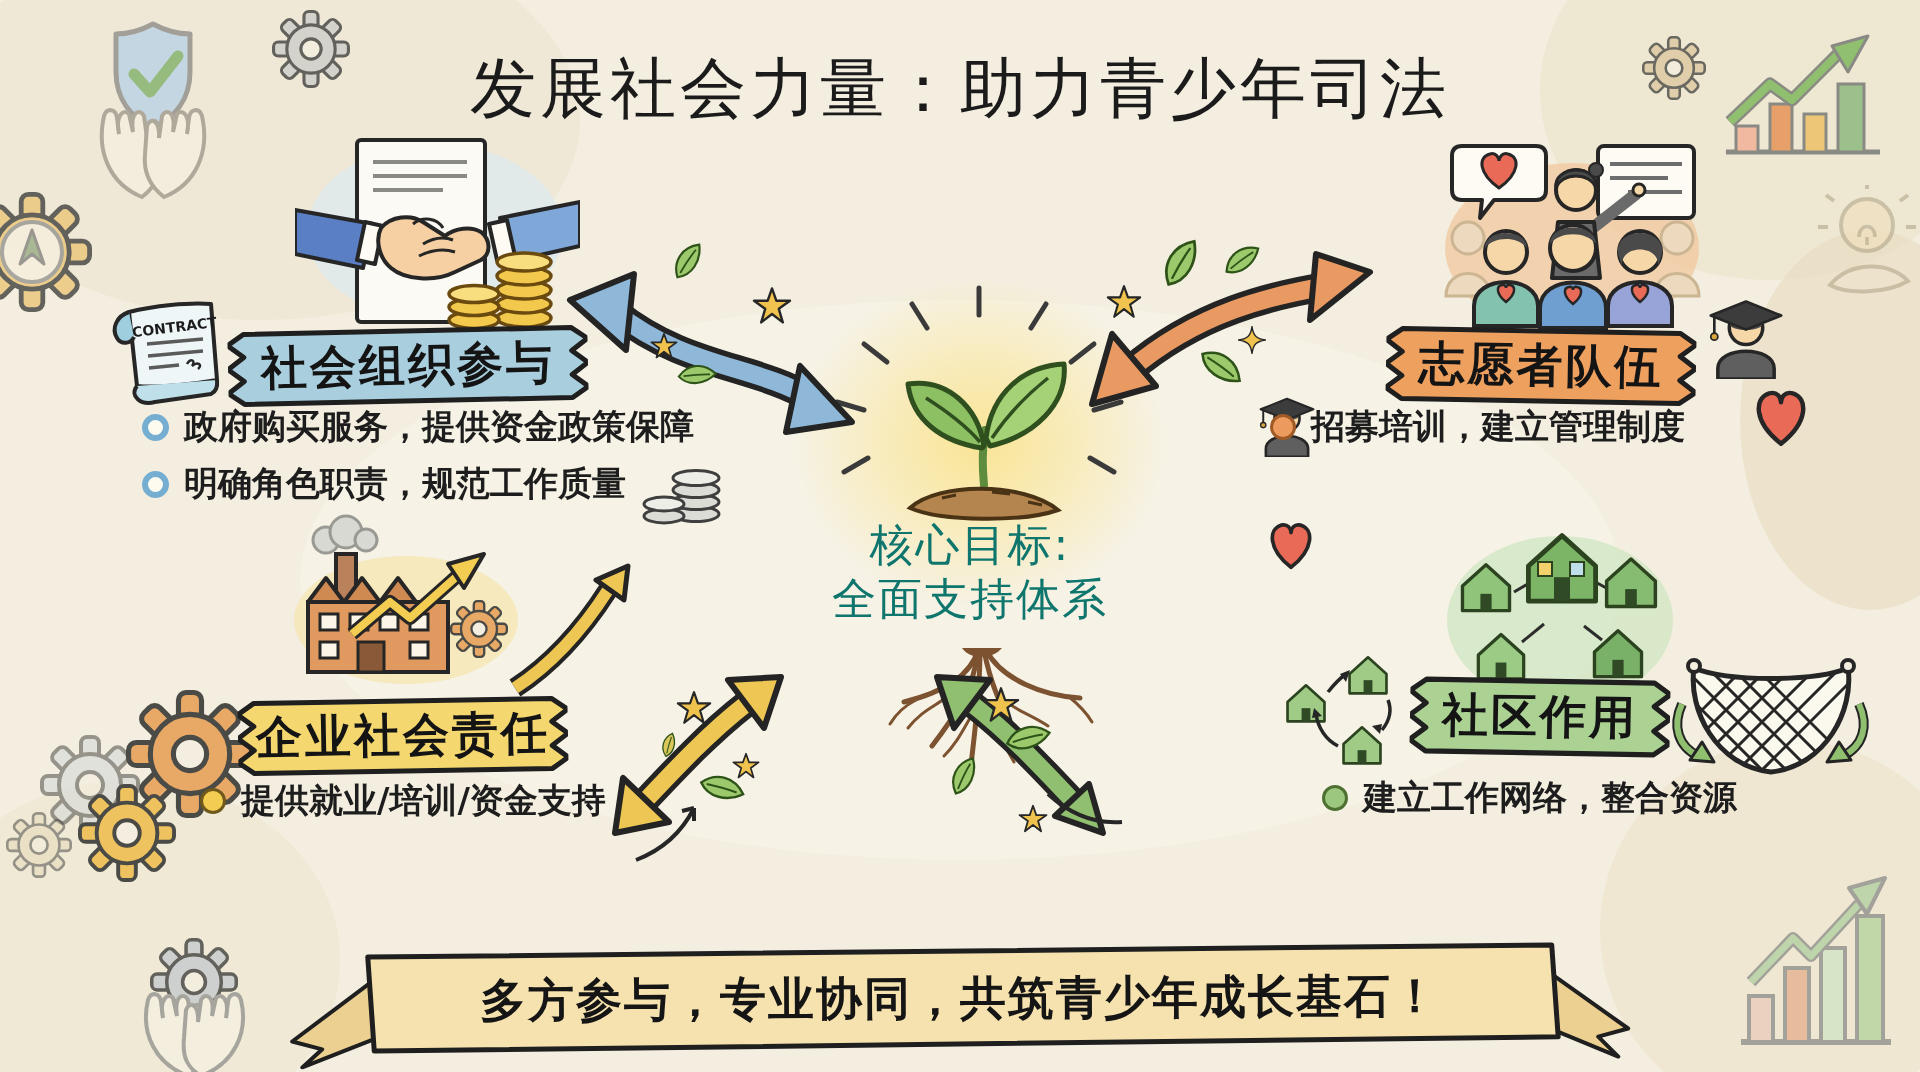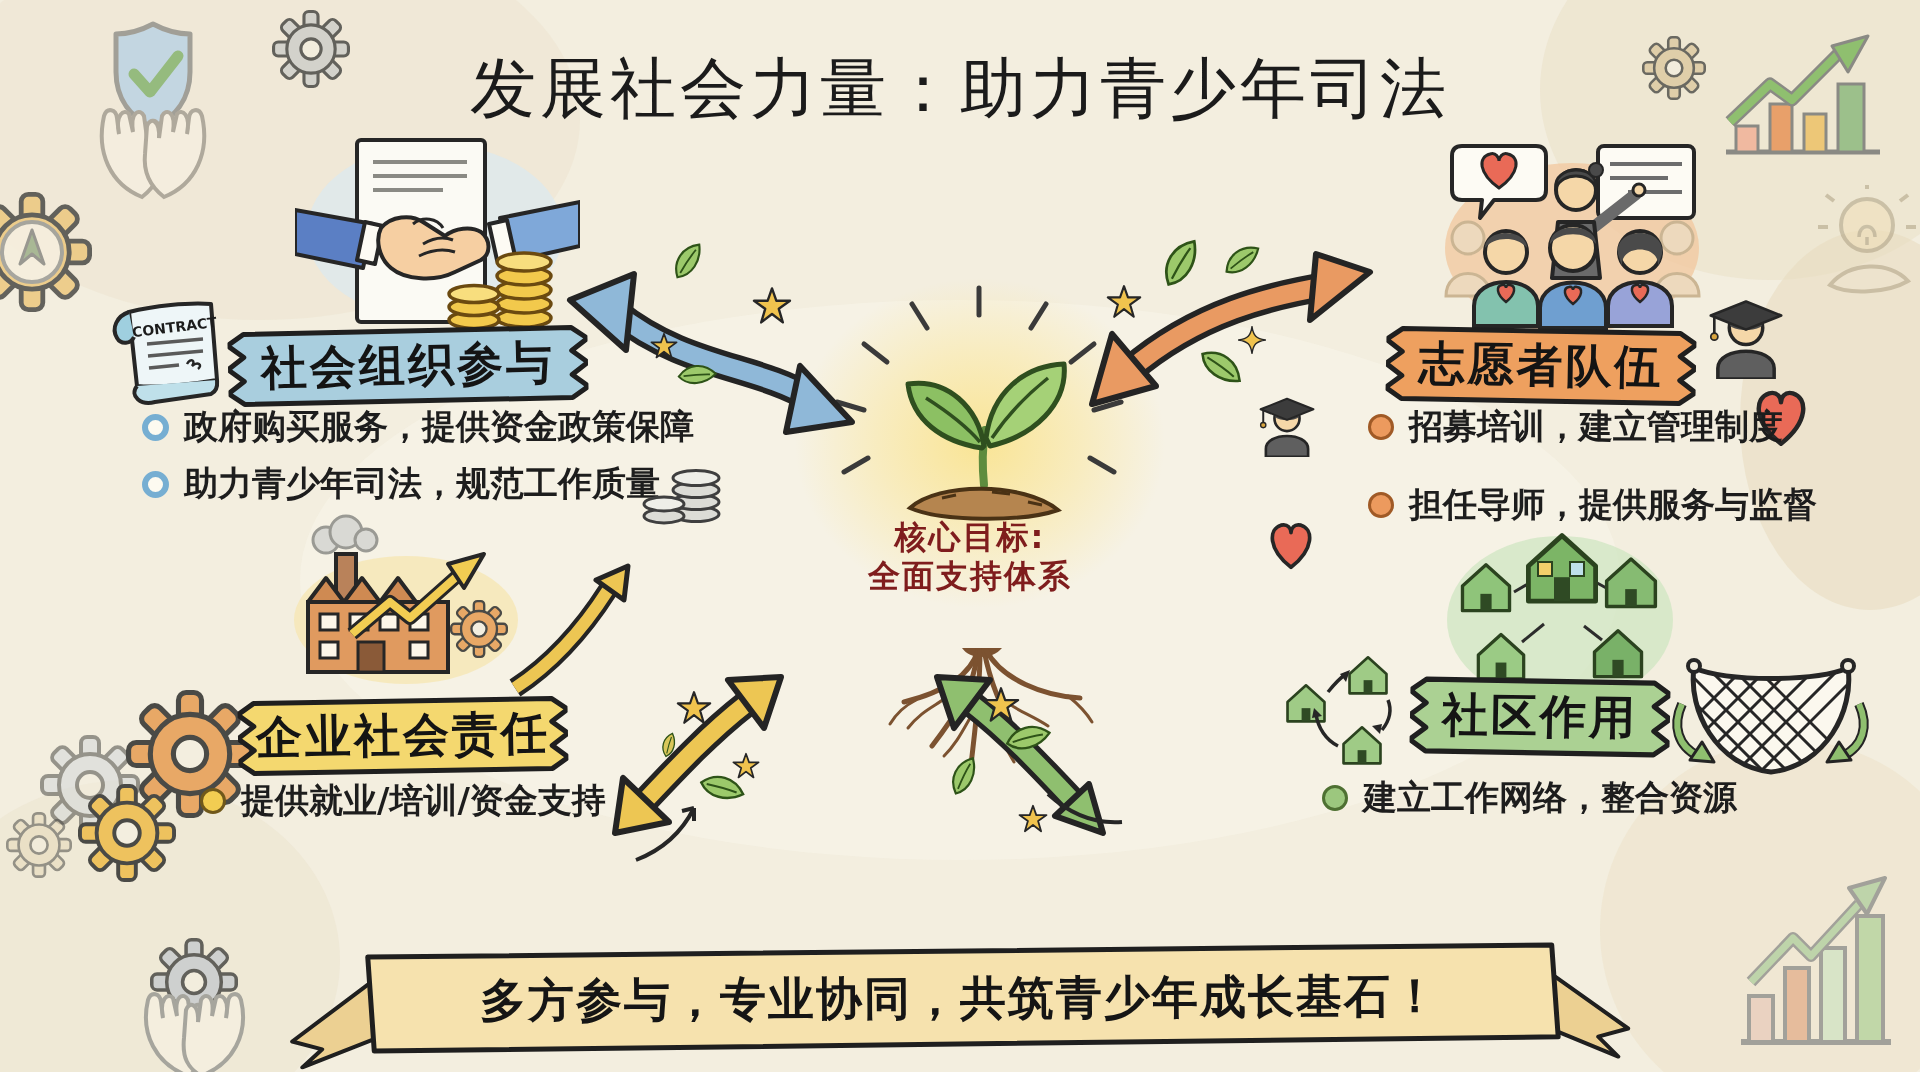--- a/index.html
+++ b/index.html
@@ -19,21 +19,21 @@
   .banner>span{position:relative;font-weight:800;font-size:46px;letter-spacing:3px;color:#141414;}
   .bullets{position:absolute;display:flex;flex-direction:column;gap:11px;}
   .bullet{display:flex;align-items:center;gap:15px;font-weight:700;font-size:34px;white-space:nowrap;color:#1d1d1d;}
   .dot{flex:0 0 auto;border-radius:50%;}
   .dot-blue{width:15px;height:15px;border:6px solid #76aed2;background:#fdfaf0;}
   .dot-orange{width:20px;height:20px;background:#ec9a5e;border:3px solid #a05a26;}
   .dot-yellow{width:20px;height:20px;background:#f2cd52;border:3px solid #70581a;}
   .dot-green{width:20px;height:20px;background:#9cc77e;border:3px solid #4e7032;}
   .center-text{
     position:absolute;left:710px;top:518px;width:520px;text-align:center;
-    font-size:32px;font-weight:700;line-height:1.22;color:#7f1d1d;letter-spacing:2px;
+    font-size:44px;font-weight:400;line-height:1.22;color:#0f766e;letter-spacing:2px;
   }
   .glow{
     position:absolute;left:795px;top:278px;width:370px;height:330px;border-radius:50%;
     background:radial-gradient(closest-side,rgba(250,227,140,.9),rgba(250,231,160,.55) 55%,rgba(250,227,140,0));
   }
   .footer-wrap{position:absolute;left:282px;top:938px;width:1356px;height:128px;transform:rotate(-.3deg);}
   .footer-wrap>svg{position:absolute;inset:0;width:100%;height:100%;}
   .footer-text{
     position:absolute;left:90px;right:90px;top:18px;height:86px;display:flex;align-items:center;justify-content:center;
     font-size:46px;font-weight:900;letter-spacing:2px;color:#151515;
@@ -346,21 +346,21 @@
   </svg>
   <span>社会组织参与</span>
 </div>
 <div class="bullets" style="left:142px;top:404px">
   <div class="bullet">
     <span class="dot dot-blue"></span>
     <span>政府购买服务，提供资金政策保障</span>
   </div>
   <div class="bullet">
     <span class="dot dot-blue"></span>
-    <span>助力青少年司法，规范工作质量</span>
+    <span>明确角色职责，规范工作质量</span>
   </div>
 </div>
 <svg class="abs" style="left:640px;top:444px" width="84" height="84" viewBox="0 0 84 84">
   <g stroke="#3f3f3f" stroke-width="3">
     <ellipse cx="56" cy="70" rx="23" ry="7.5" fill="#dcdcd6"></ellipse>
       <ellipse cx="56" cy="58" rx="23" ry="7.5" fill="#dcdcd6"></ellipse>
     <ellipse cx="56" cy="46" rx="23" ry="7.5" fill="#dcdcd6"></ellipse>
       <ellipse cx="56" cy="34" rx="23" ry="7.5" fill="#eeeee8"></ellipse>
     <ellipse cx="24" cy="72" rx="20" ry="7" fill="#dcdcd6"></ellipse>
       <ellipse cx="24" cy="60" rx="20" ry="7" fill="#eeeee8"></ellipse>
@@ -416,28 +416,24 @@
   </svg>
 <svg class="abs" style="left:1254px;top:384px" width="66" height="74">
     <use href="#grad" width="66" height="73"></use>
   </svg>
 <svg class="abs" style="left:1742px;top:380px;color:#e96a57" width="78" height="74">
     <use href="#heart" width="78" height="74"></use>
   </svg>
 <svg class="abs" style="left:1258px;top:514px;color:#e96a57" width="66" height="62">
     <use href="#heart" width="66" height="62"></use>
   </svg>
-<div class="bullets" style="left:1368px;top:404px;gap:32px">
+<div class="bullets" style="left:1270px;top:404px;gap:16px">
   <div class="bullet">
     <span class="dot dot-orange"></span>
     <span>招募培训，建立管理制度</span>
-  </div>
-  <div class="bullet">
-    <span class="dot dot-orange"></span>
-    <span>担任导师，提供服务与监督</span>
   </div>
 </div>
 
 <svg class="abs" style="left:288px;top:512px" width="235" height="180" viewBox="0 0 235 180">
   <ellipse cx="118" cy="108" rx="112" ry="64" fill="#f6e6ae" opacity="0.7"></ellipse>
   <g fill="#d9d9d4" stroke="#9a9a94" stroke-width="3">
     <circle cx="38" cy="28" r="13"></circle>
       <circle cx="58" cy="20" r="16"></circle>
       <circle cx="78" cy="28" r="11"></circle>
   </g>

